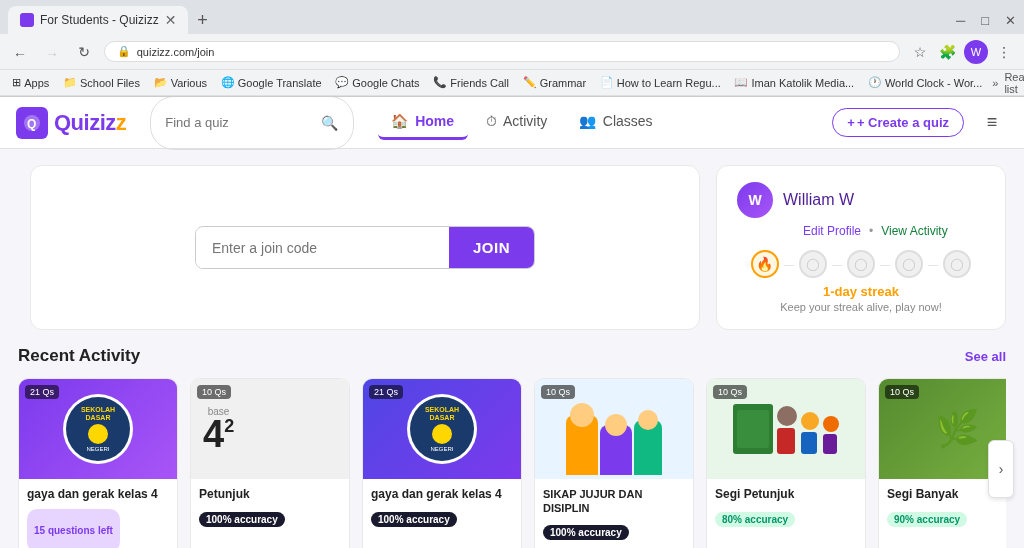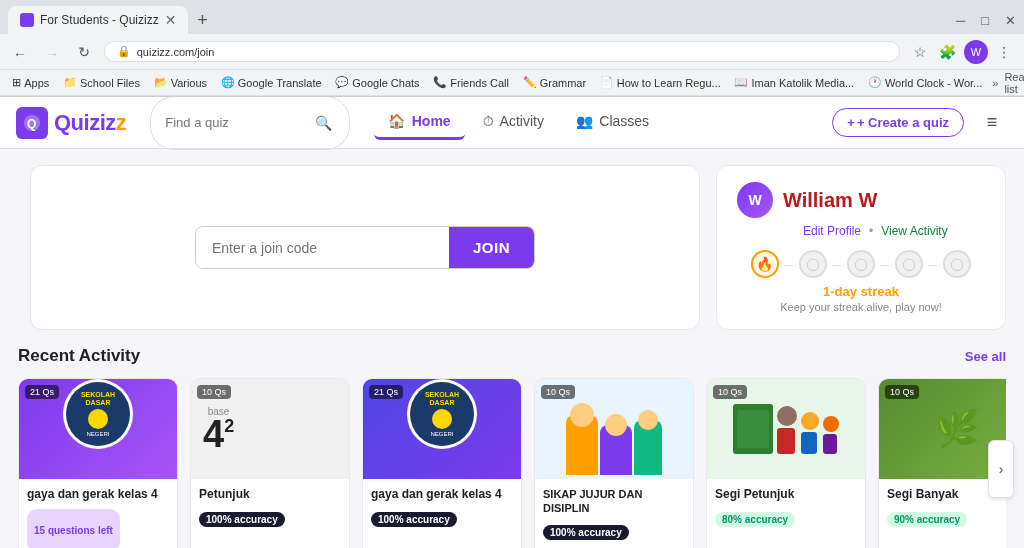--- a/index.html
+++ b/index.html
@@ -27,39 +27,39 @@
 
     
     .app { background: white; height: calc(548px - 96px); overflow: hidden; }
 
     
     .app-header { display: flex; align-items: center; padding: 0 16px; height: 52px; border-bottom: 1px solid #e0e0e0; background: white; gap: 16px; }
     .logo { display: flex; align-items: center; gap: 6px; margin-right: 8px; }
     .logo-icon { width: 32px; height: 32px; background: #7c3aed; border-radius: 6px; display: flex; align-items: center; justify-content: center; }
     .logo-icon svg { width: 20px; height: 20px; fill: white; }
 
-    .search-box { display: flex; align-items: center; border: 1.5px solid #ddd; border-radius: 24px; padding: 18px 14px; gap: 0; min-width: 200px; }
+    .search-box { display: flex; align-items: center; border: 1.5px solid #ddd; border-radius: 24px; padding: 18px 14px; gap: 6px; min-width: 200px; }
     .search-box input { border: none; outline: none; font-size: 13px; color: #333; width: 140px; }
     .search-icon { color: #888; font-size: 14px; cursor: pointer; }
 
     .nav-links { display: flex; align-items: center; gap: 4px; margin-left: 8px; }
     .nav-link { display: flex; align-items: center; gap: 6px; padding: 8px 14px; font-size: 14px; color: #555; border-radius: 6px; cursor: pointer; text-decoration: none; border-bottom: 3px solid transparent; }
     .nav-link.active { color: #7c3aed; border-bottom: 3px solid #7c3aed; font-weight: 600; }
 
     .header-actions { margin-left: auto; display: flex; align-items: center; gap: 12px; }
     .create-quiz-btn { display: flex; align-items: center; gap: 6px; border: 1.5px solid #7c3aed; color: #7c3aed; background: white; border-radius: 20px; padding: 6px 14px; font-size: 13px; font-weight: 600; cursor: pointer; }
     .menu-btn { width: 32px; height: 32px; display: flex; align-items: center; justify-content: center; color: #555; cursor: pointer; font-size: 18px; border-radius: 6px; }
     .join-form { display: flex; align-items: center; border: 1.5px solid #ccc; border-radius: 8px; overflow: hidden; width: 340px; }
     .join-input { flex: 1; padding: 12px 16px; border: none; outline: none; font-size: 14px; color: #999; }
     .join-btn { background: #7c3aed; color: white; border: none; padding: 12px 24px; font-size: 15px; font-weight: 700; cursor: pointer; letter-spacing: 0.5px; }
     .avatar { width: 36px; height: 36px; border-radius: 50%; background: #7c3aed; display: flex; align-items: center; justify-content: center; color: white; font-size: 14px; font-weight: 700; overflow: hidden; }
     .streak-label { text-align: center; color: #ff9f00; font-size: 13px; font-weight: 700; }
     .streak-sub { text-align: center; color: #888; font-size: 11px; margin-top: 2px; }
     .quiz-card { background: white; border-radius: 10px; border: 1px solid #e8e8e8; width: 160px; min-width: 160px; overflow: hidden; cursor: pointer; }
-    .quiz-thumb { width: 100%; height: 100px; background: #e8e8e8; position: relative; overflow: hidden; display: flex; align-items: flex-start; justify-content: center; }
+    .quiz-thumb { width: 100%; height: 100px; background: #e8e8e8; position: relative; overflow: hidden; display: flex; align-items: center; justify-content: center; }
     .quiz-info { padding: 8px; }
     .quiz-title { font-size: 12px; font-weight: 600; color: #222; line-height: 1.3; margin-bottom: 6px; }
     .quiz-status { font-size: 11px; border-radius: 12px; padding: 3px 8px; display: inline-block; font-weight: 600; }
     .status-purple { background: #e8d5ff; color: #7c3aed; }
     .status-green { background: #d1fae5; color: #059669; }
     .status-dark { background: #1a1a2e; color: #fff; }
 
     .thumb-bg-1 { background: linear-gradient(135deg, #7c3aed 0%, #a855f7 100%); }
     .thumb-bg-3 { background: linear-gradient(135deg, #4f46e5 0%, #7c3aed 100%); }
 
@@ -200,21 +200,21 @@
           <input class="join-input" type="text" placeholder="Enter a join code" style="">
           <button class="join-btn">JOIN</button>
         </div>
       </div>
 
       <div style="background:white;border-radius:12px;border:1px solid #e8e8e8;padding:16px 20px;width:290px;flex-shrink:0;">
         <div style="display:flex;align-items:center;gap:10px;margin-bottom:6px;">
           <div class="avatar" style="background:linear-gradient(135deg,#7c3aed,#a855f7);">
             <span>W</span>
           </div>
-          <span style="font-size:20px;font-weight:700;color:#b91c1c;">William W</span>
+          <span style="font-size:16px;font-weight:400;color:#4c1d95;">William W</span>
         </div>
         <div style="display:flex;gap:8px;font-size:12px;margin-bottom:12px;margin-left:66px;">
           <a style="color:#7c3aed;text-decoration:none;cursor:pointer;">Edit Profile</a>
           <span style="color:#999;">•</span>
           <a style="color:#15803d;text-decoration:none;cursor:pointer;">View Activity</a>
         </div>
 
         <div style="display:flex;align-items:center;justify-content:center;gap:5px;margin-bottom:6px;">
           <div style="width:28px;height:28px;border-radius:50%;background:#fff7e0;border:2px solid #ff9f00;display:flex;align-items:center;justify-content:center;font-size:14px;">🔥</div>
           <span style="color:#ddd;font-size:10px;">—</span>

